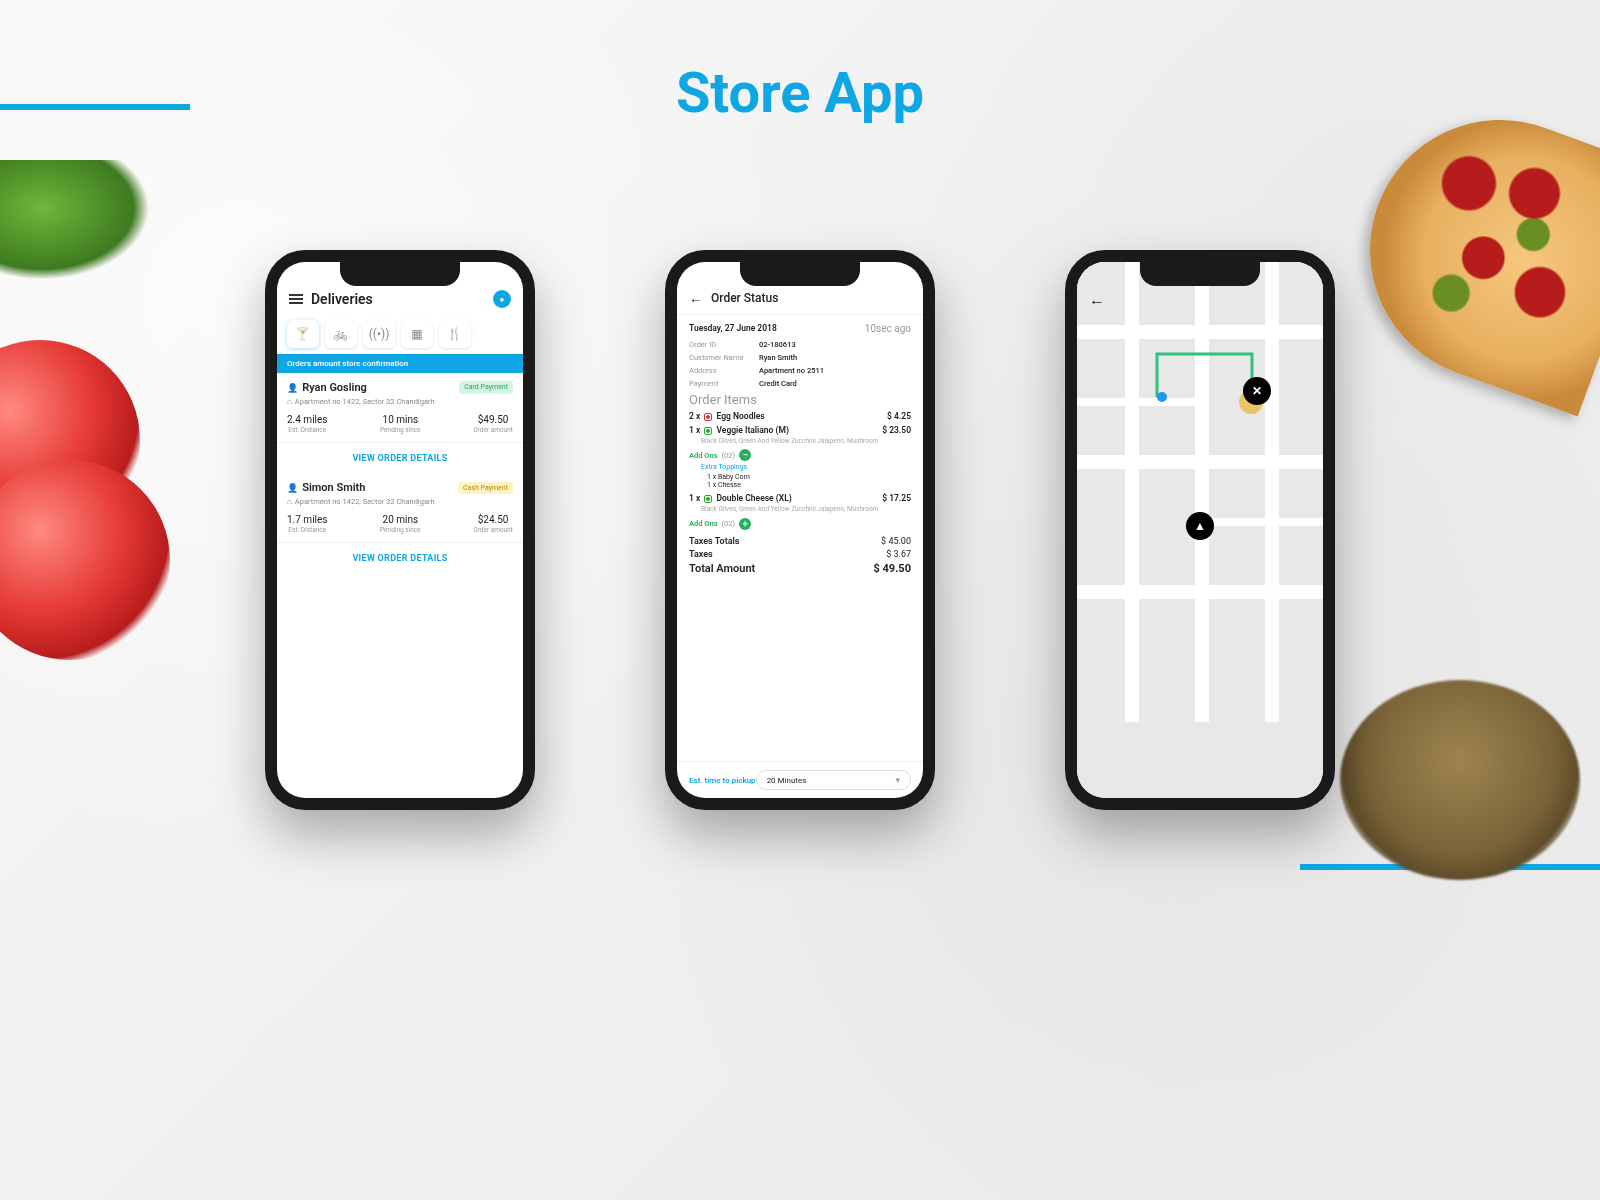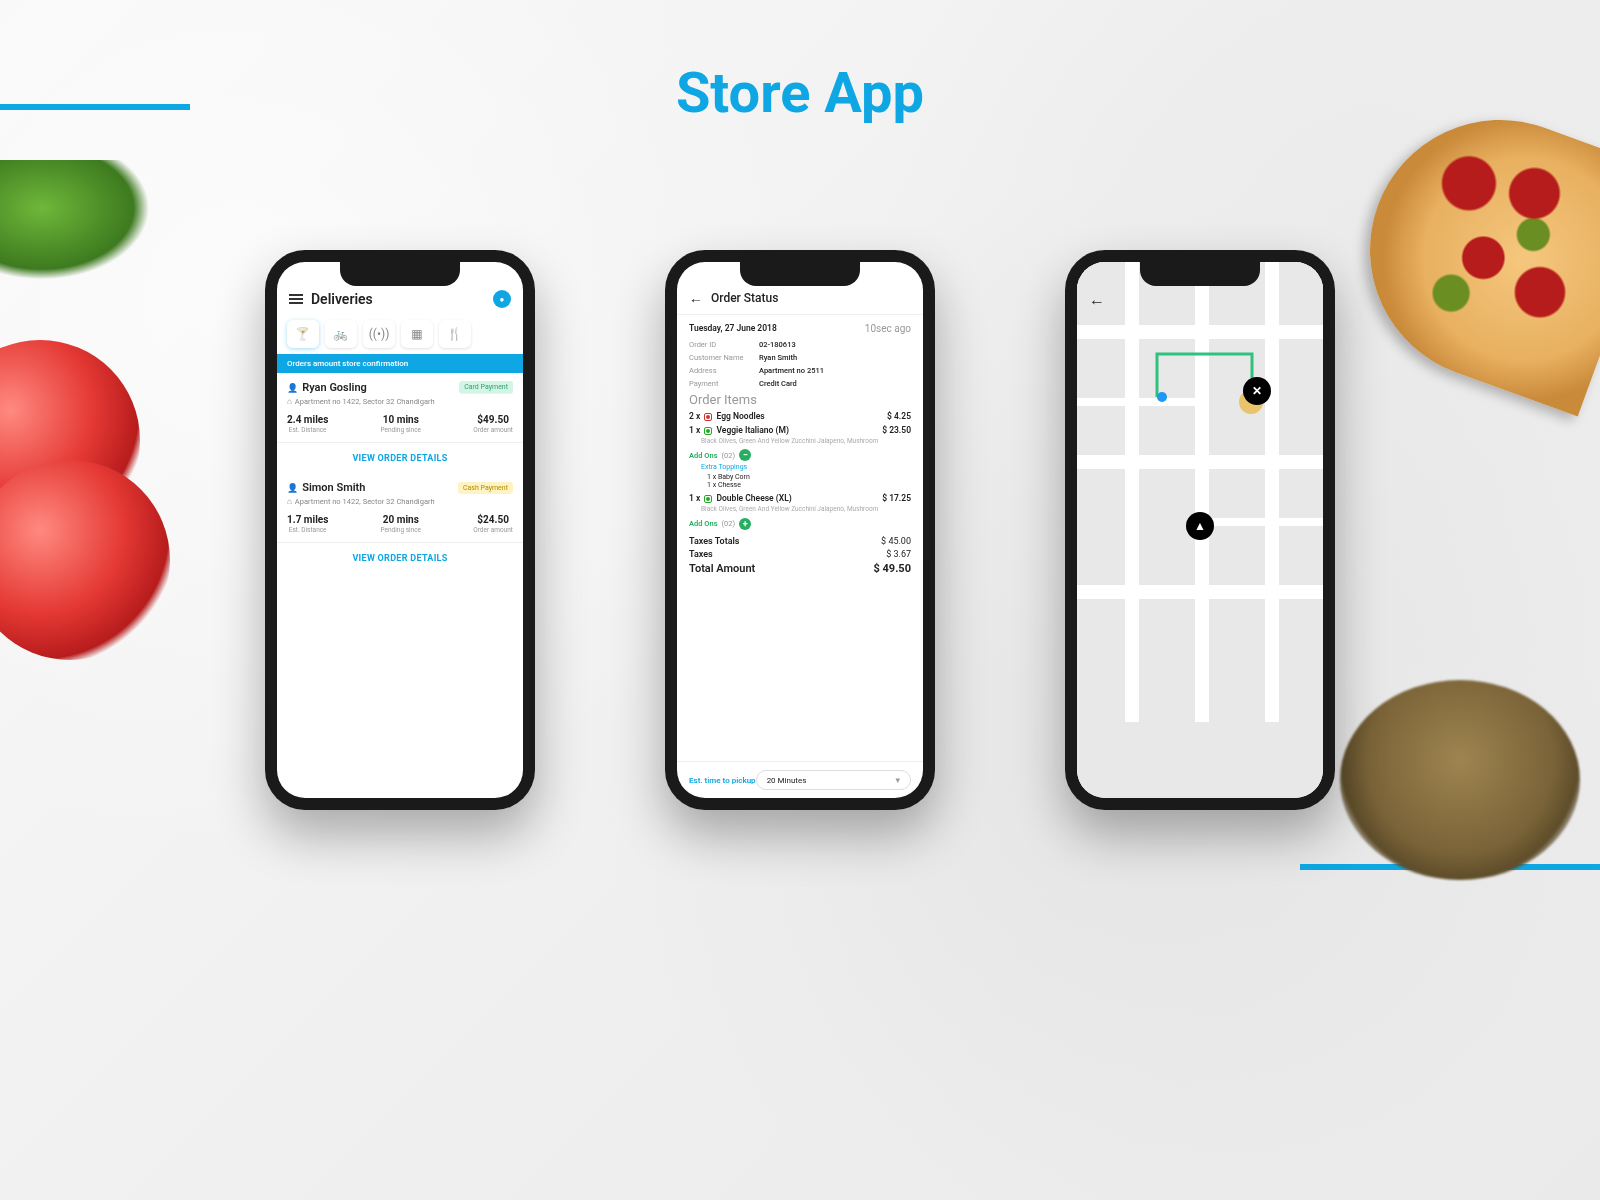--- a/index.html
+++ b/index.html
@@ -45,21 +45,21 @@
 .crow1{display:flex;align-items:center}
 .user-ico{font-size:9px;margin-right:4px;color:#888}
 .cname{font-weight:600;font-size:11px}
 .pay{margin-left:auto;font-size:7px;padding:2px 5px;border-radius:3px}
 .pay.card{background:#d4f5e6;color:#2fa36b}
 .pay.cash{background:#fff3c4;color:#b38b00}
 .addr{color:#888;font-size:7.5px;margin-top:3px;display:flex;gap:3px}
 .home-ico{font-size:8px}
 .stats{display:flex;justify-content:space-between;margin-top:8px}
 .stat{text-align:center}
-.stat .v{font-weight:700;font-size:10px}
+.stat .v{font-weight:400;font-size:10px}
 .stat .l{color:#999;font-size:6.5px;margin-top:1px}
 .details-btn{text-align:center;color:#0ea7e3;font-weight:700;font-size:9px;padding:10px 0;letter-spacing:.3px}
 
 .hdr2{display:flex;align-items:center;gap:8px;padding:28px 12px 8px;border-bottom:1px solid #eee}
 .back-arrow{font-size:14px;font-weight:300}
 .hdr2 .t{font-size:12px;font-weight:500}
 .body2{padding:8px 12px;overflow:hidden;flex:1}
 .daterow{display:flex;justify-content:space-between;font-size:8.5px;font-weight:600;margin-bottom:6px}
 .daterow .ago{color:#999;font-weight:400;font-size:10px}
 .kv{display:flex;font-size:7.5px;margin-bottom:4px}

